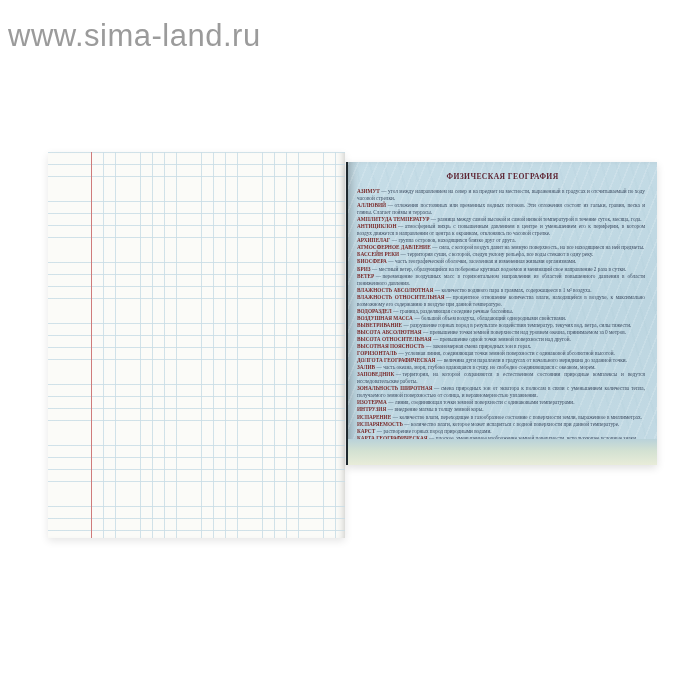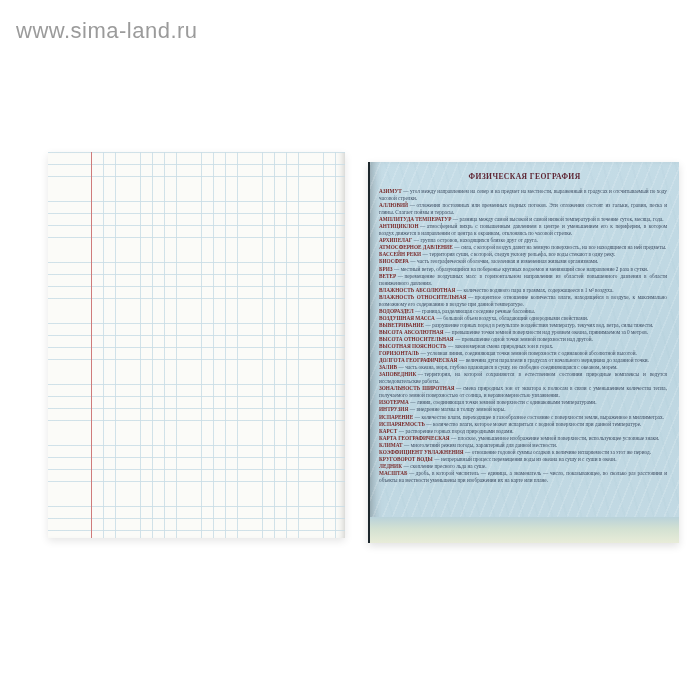--- a/index.html
+++ b/index.html
@@ -4,23 +4,23 @@
 <style>
   html,body{margin:0;padding:0;}
   body{
     width:700px;height:700px;
     background:#ffffff;
     position:relative;
     overflow:hidden;
     font-family:"Liberation Serif","DejaVu Serif",serif;
   }
   .watermark{
-    position:absolute;left:16px;top:18px;
+    position:absolute;left:8px;top:18px;
     font-family:"Liberation Sans","DejaVu Sans",sans-serif;
-    font-size:22px;color:var(--watermark-gray,#9b9b9b);
+    font-size:31px;color:var(--watermark-gray,#9b9b9b);
     letter-spacing:0.5px;
   }
   .spread{position:absolute;left:48px;top:152px;width:607px;height:391px;}
   
   .left-page{
     position:absolute;left:0;top:0;width:297px;height:386px;
     background:#fbfbf8;
     box-shadow:0 3px 8px rgba(0,0,0,0.10), inset -7px 0 9px -7px rgba(0,0,0,0.25);
     overflow:hidden;
   }
@@ -35,26 +35,25 @@
     background:repeating-linear-gradient(to right,
       var(--grid-blue,#c9dde6) 0 0.9px, transparent 0.9px 12.2px);
     opacity:.85;
   }
   .margin-line{
     position:absolute;left:43px;top:0;bottom:0;width:1.3px;
     background:var(--margin-red,#cf7b7b);
   }
   
   .right-page{
-    position:absolute;left:298px;top:10px;width:309px;height:381px;
+    position:absolute;left:298px;top:10px;width:309px;height:303px;
     background:linear-gradient(168deg,#c6dde7 0%, var(--page-blue,#bdd6e1) 55%, #c3dae4 100%);
     border-left:2px solid #1d272c;
     box-shadow:0 3px 8px rgba(0,0,0,0.12), inset 9px 0 12px -8px rgba(0,0,0,0.35);
     overflow:hidden;
-    margin-left:22px;
   }
   .page-texture{
     position:absolute;inset:0;pointer-events:none;
     background:
       repeating-linear-gradient(112deg, rgba(255,255,255,0.28) 0 1.5px, transparent 1.5px 9px),
       repeating-linear-gradient(75deg, rgba(160,195,210,0.18) 0 2px, transparent 2px 14px);
     opacity:.5;
   }
   .title{
     position:relative;margin:0;padding:10px 10px 7px 10px;

